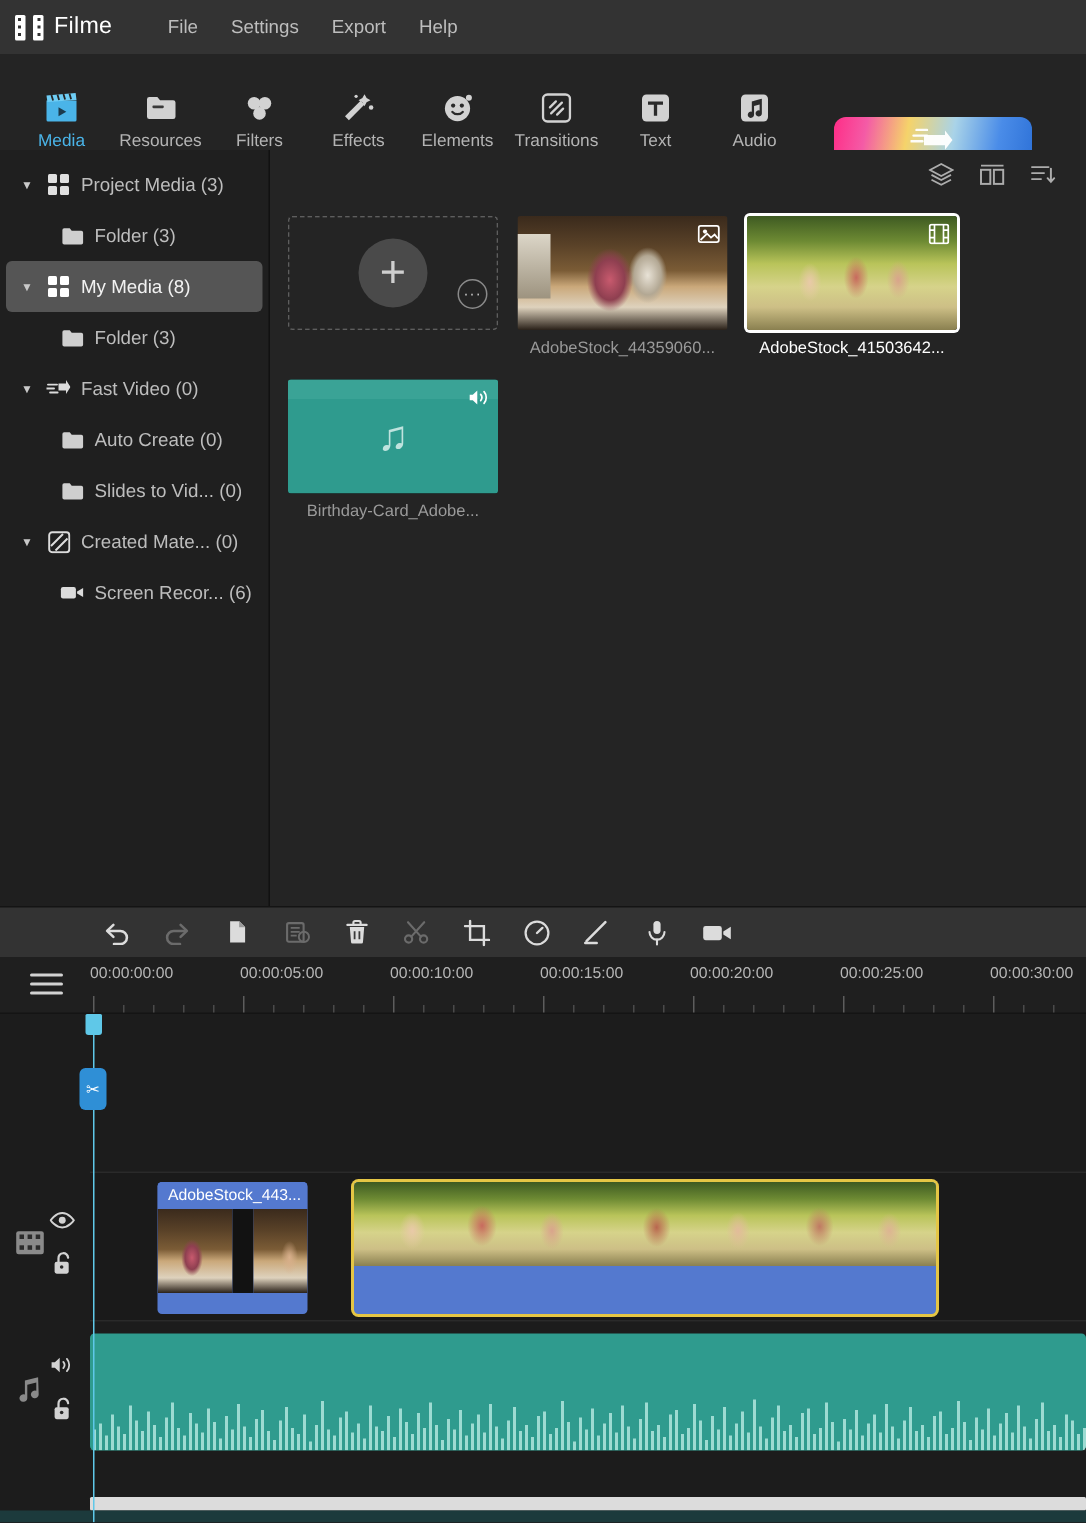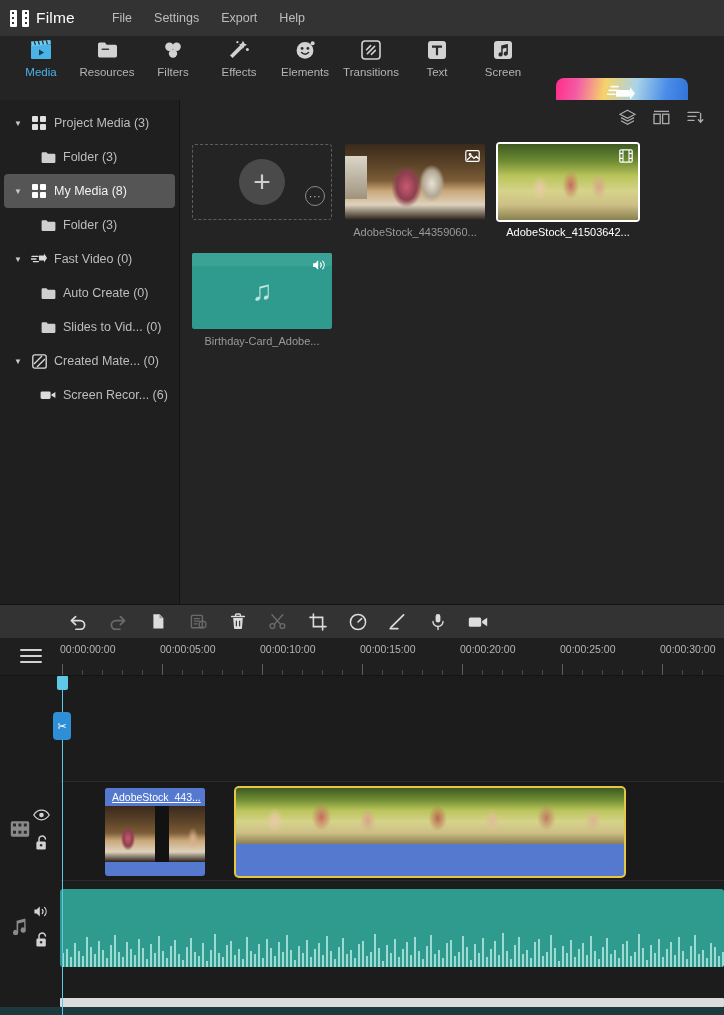--- a/index.html
+++ b/index.html
@@ -25,21 +25,21 @@
   .logo-icon .bar.l { left:0; } .logo-icon .bar.r { right:0; }
   .logo-icon .perf { position:absolute; width:2px; height:2px; background:#333; }
   .logo-title { font-size:15.5px; color:#ffffff; letter-spacing:.2px; }
   .menubar { display:flex; align-items:center; gap:0; }
   .menu-item {
     font-size:12.5px; color:#bdbdbd; padding:5px 11px; cursor:default; border-radius:3px;
   }
 
   
   .ribbon {
-    height:64px; background:#242424; display:flex; align-items:flex-start;
+    height:64px; background:#242424; display:flex; align-items:flex-end;
     padding:0 8px; flex:0 0 64px; position:relative;
   }
   .rb {
     width:66px; display:flex; flex-direction:column; align-items:center;
     justify-content:center; gap:4px; cursor:default; padding-top:2px;
   }
   .rb .ic { height:24px; display:flex; align-items:center; justify-content:center; }
   .rb .lb { font-size:11.5px; color:#b4b4b4; white-space:nowrap; }
   .rb.active .lb { color:#4ab4e8; }
   .fastvideo {
@@ -177,21 +177,21 @@
   .tracks { position:absolute; left:60px; right:0; top:38px; bottom:0; }
   .track-band { position:absolute; left:0; right:0; }
   .band-video { background:#1a1a1a; border-top:1px solid #2a2a2a; border-bottom:1px solid #2a2a2a; }
   .band-audio { background:#1a1a1a; border-bottom:1px solid #2a2a2a; }
 
   .clip { position:absolute; border-radius:3px; overflow:hidden; cursor:default; }
   .clip.vid { background:#5479cf; }
   .clip.sel { box-shadow:0 0 0 2px #e5c645; }
   .clip .c-title {
     height:18px; background:#5479cf; color:#ffffff; font-size:10.5px;
-    display:flex; align-items:center; padding-left:7px; white-space:nowrap; overflow:hidden;text-decoration:underline;
+    display:flex; align-items:center; padding-left:7px; white-space:nowrap; overflow:hidden;
   }
   .clip .c-film { height:56px; width:100%; display:flex; overflow:hidden; }
   .clip .c-film > div { height:100%; flex:0 0 auto; }
   .clip.aud { background:#2f9b8e; }
   .clip.aud .c-title {
     background:transparent; color:#eaf6f4; font-size:10.5px; height:18px; padding-left:7px;
   }
   .wave { position:absolute; left:0; right:0; bottom:0; height:44px; overflow:hidden; }
 
   .playhead { position:absolute; top:0; bottom:0; width:1px; background:#5fc8e8; z-index:30; }
@@ -317,21 +317,21 @@
       <span class="lb">Text</span>
     </div>
 
     <div class="rb">
       <span class="ic">
         <svg width="20" height="20" viewBox="0 0 20 20">
             <rect x="1" y="1" width="18" height="18" rx="3" fill="#d2d2d2"></rect>
             <path d="M13.4 4.2 8.2 5.6v6.9a2.1 2.1 0 1 0 1.5 2v-5.8l3.7-1v3.9a2.1 2.1 0 1 0 1.5 2V3.9z" fill="#2a2a2a"></path>
           </svg>
       </span>
-      <span class="lb">Screen</span>
+      <span class="lb">Audio</span>
     </div>
 
     <div class="fastvideo">
       <span>
         <svg width="30" height="19" viewBox="0 0 30 19">
             <path d="M11 3h14v-3l5 6.4-5 6.4v-3H11z" fill="#ffffff" opacity=".95" transform="translate(-2,3)"></path>
             <path d="M2 6.4h9M0 10.2h8M4 2.6h7" stroke="#ffffff" stroke-width="1.6" stroke-linecap="round" opacity=".95"></path>
           </svg>
       </span>
       <span class="lb">Fast Video</span>

